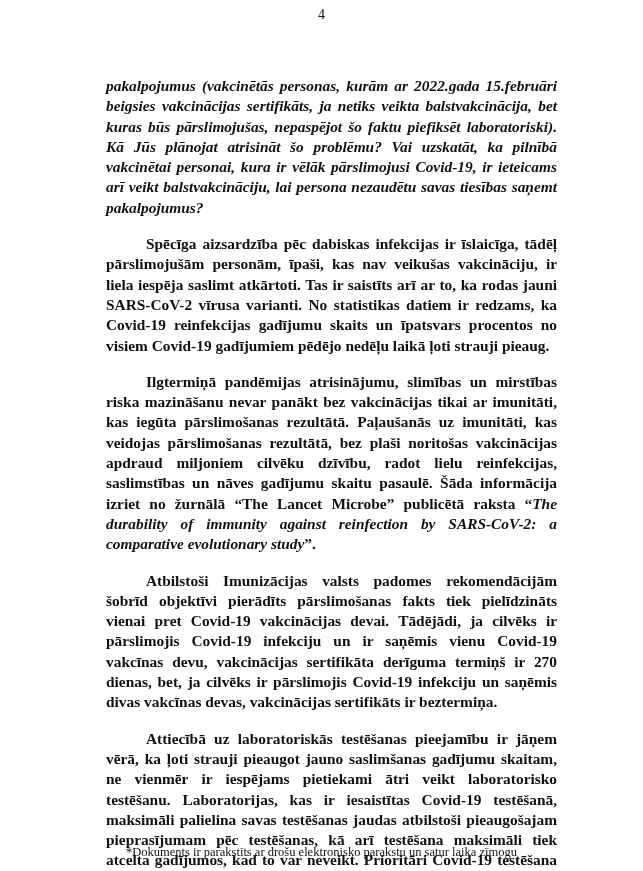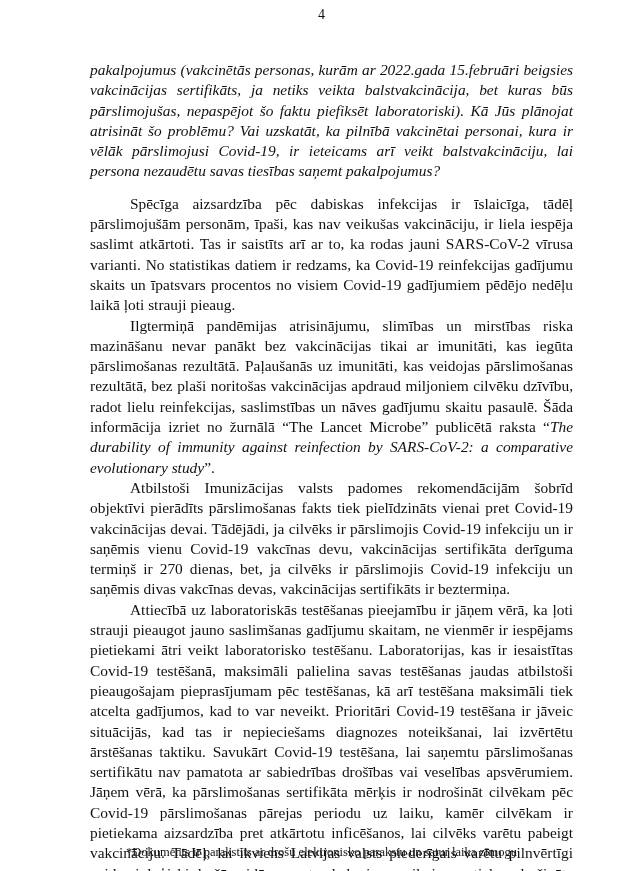--- a/index.html
+++ b/index.html
@@ -2,21 +2,21 @@
 <html><head>
 <meta charset="utf-8">
 <style>
   html, body { margin: 0; padding: 0; background: #ffffff; }
   body { width: 643px; height: 871px; position: relative; overflow: hidden;
          font-family: "Liberation Serif", "DejaVu Serif", serif; color: #111; }
   .page-number { position: absolute; top: 7px; left: 0; width: 643px; text-align: center;
                  font-size: 14px; line-height: 16px; }
   .body-text { position: absolute; left: 90px; width: 483px; top: 60px;
                font-size: 15.4px; line-height: 20.3px; text-align: justify; }
-  .body-text p { margin: 0; }
+  .body-text p { margin: 16px; font-weight: bold; }
   .question { font-style: italic; margin-bottom: 12px !important; }
   .indent { text-indent: 40px; }
   .footer-note { position: absolute; top: 845px; left: 0; width: 643px; text-align: center;
                  font-size: 12.5px; line-height: 14px; }
   i { font-style: italic; }
 </style>
 </head>
 <body>
 
 <div class="page-number">4</div>

